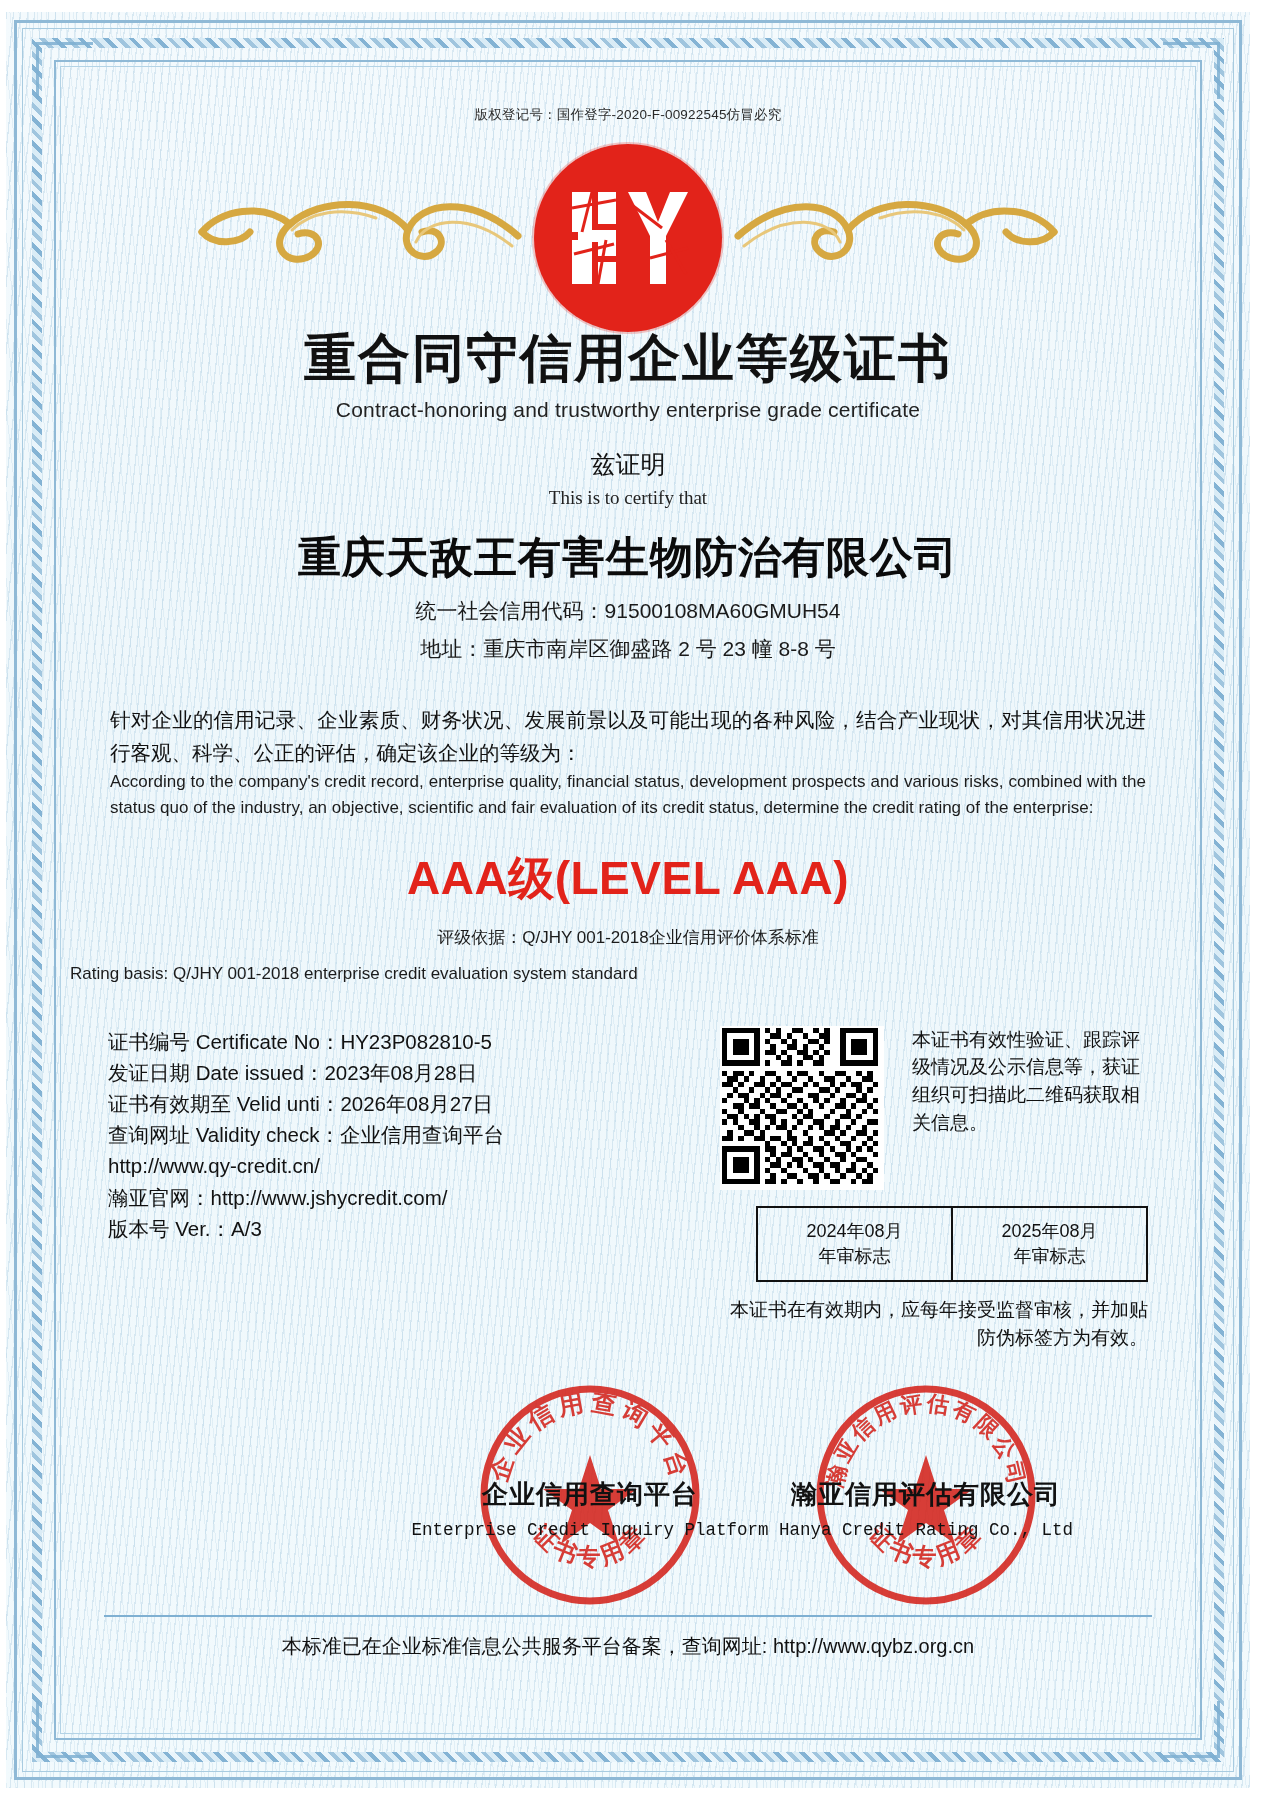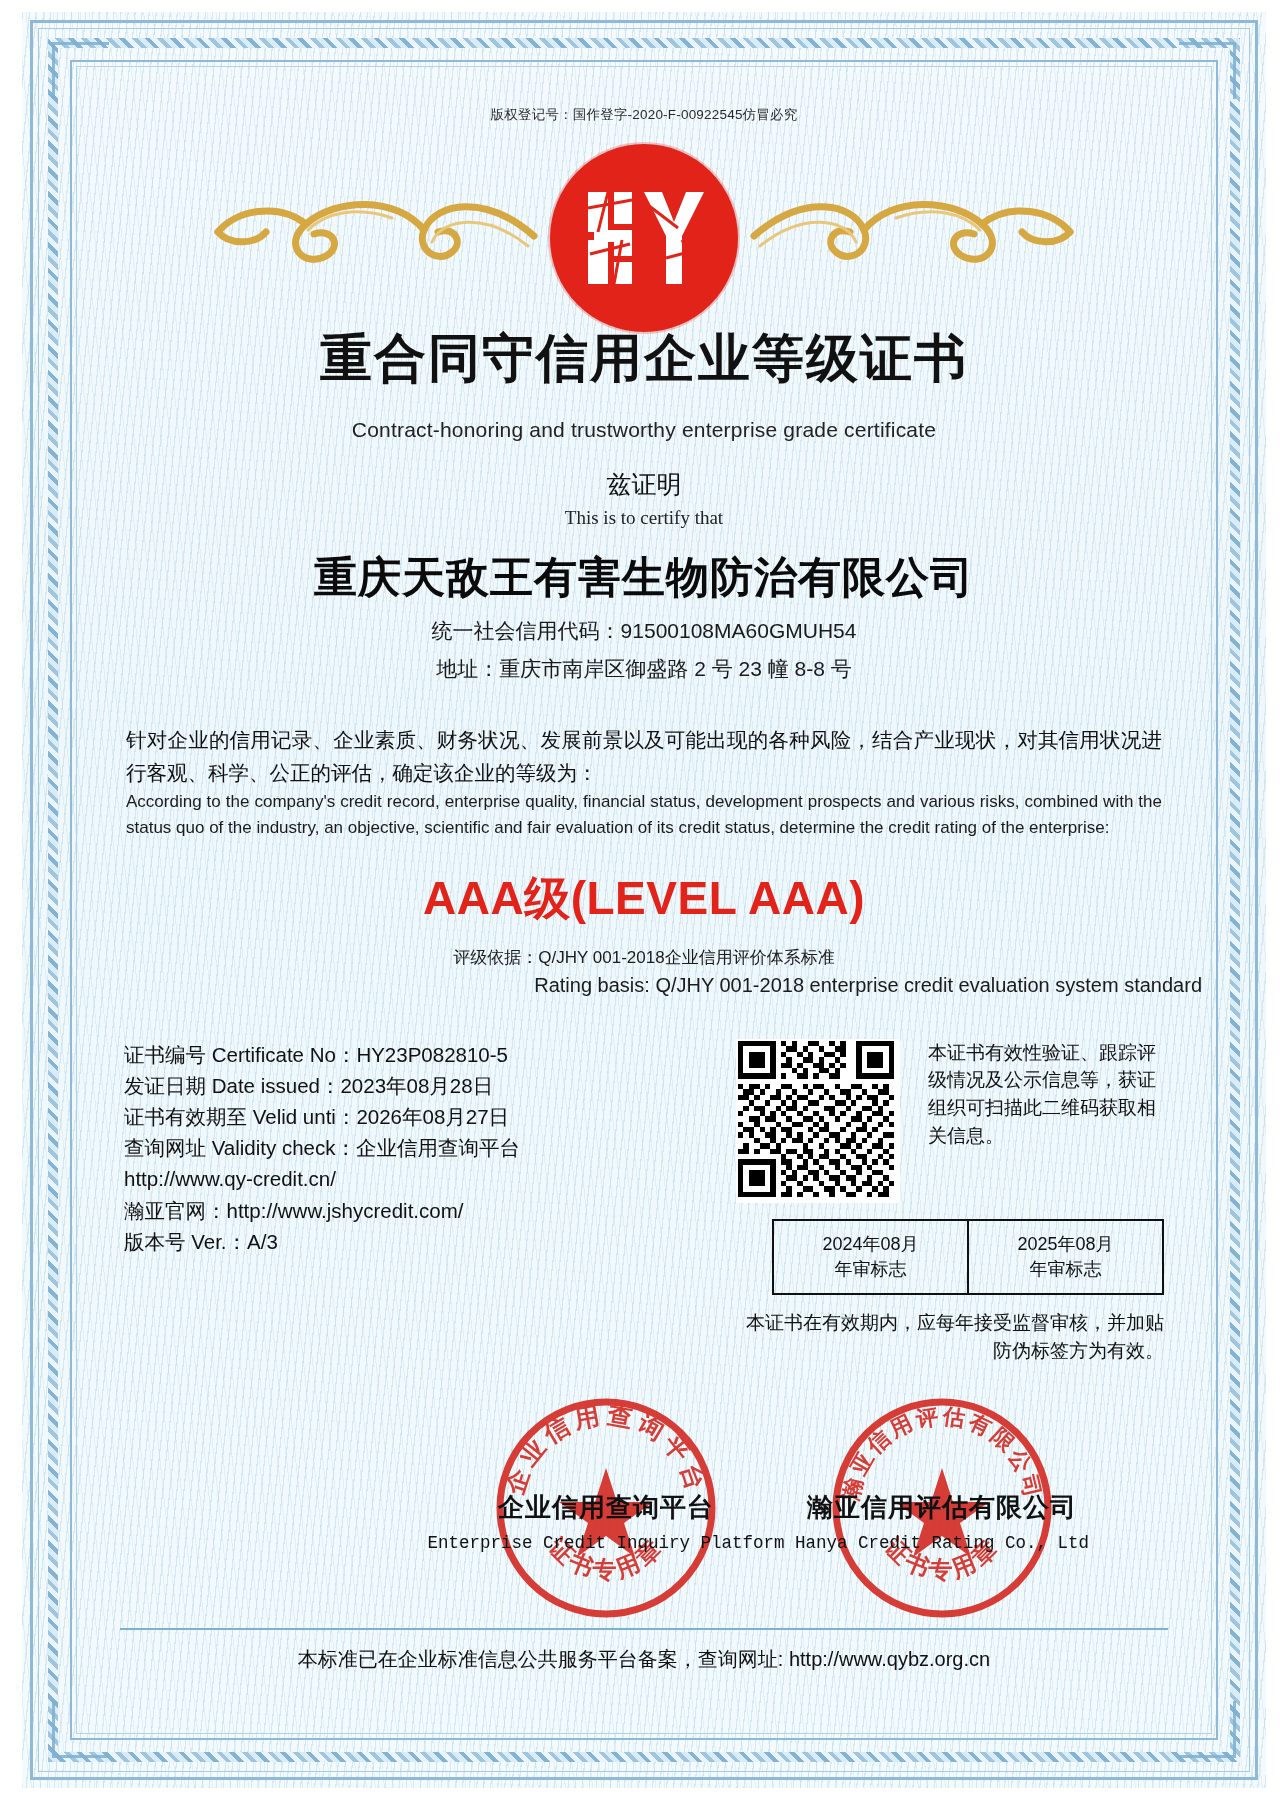--- a/index.html
+++ b/index.html
@@ -11,21 +11,21 @@
     width: 1280px;
     height: 1800px;
     position: relative;
     font-family: "Liberation Sans", "DejaVu Sans", sans-serif;
     overflow: hidden;
   }
 
   
   #certificate {
     position: absolute;
-    left: 22px;
+    left: 6px;
     top: 12px;
     width: 1244px;
     height: 1776px;
     background:
       repeating-linear-gradient(
         96deg,
         rgba(173, 205, 225, 0.40) 0px,
         rgba(173, 205, 225, 0.40) 1.2px,
         rgba(255,255,255,0) 1.2px,
         rgba(255,255,255,0) 7px
@@ -138,21 +138,21 @@
     font-weight: bold;
     color: #111;
     letter-spacing: 2px;
     margin-top: 4px;
     font-family: "DejaVu Sans", "Liberation Sans", sans-serif;
   }
   .title-en {
     text-align: center;
     font-size: 21px;
     color: #222;
-    margin-top: 24px;
+    margin-top: 4px;
     letter-spacing: .2px;
   }
 
   .certify-cn {
     text-align: center;
     font-size: 25px;
     color: #111;
     margin-top: 26px;
   }
   .certify-en {
@@ -203,24 +203,24 @@
     margin-top: 28px;
     letter-spacing: .5px;
   }
   .basis-cn {
     text-align: center;
     font-size: 17px;
     color: #1b1b1b;
     margin-top: 16px;
   }
   .basis-en {
-    text-align: right;
-    font-size: 20px;
+    text-align: left;
+    font-size: 17px;
     color: #1b1b1b;
-    margin-top: 5px;
+    margin-top: 15px;
   }
 
   
   .details-row {
     display: flex;
     margin-top: 42px;
     padding: 0 38px 0 38px;
     gap: 22px;
   }
   .details-left {

